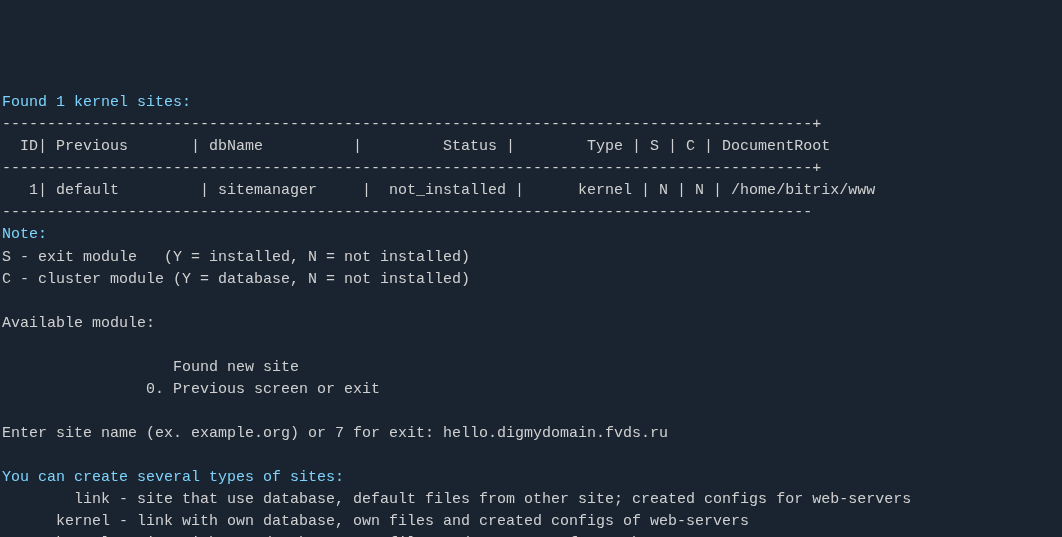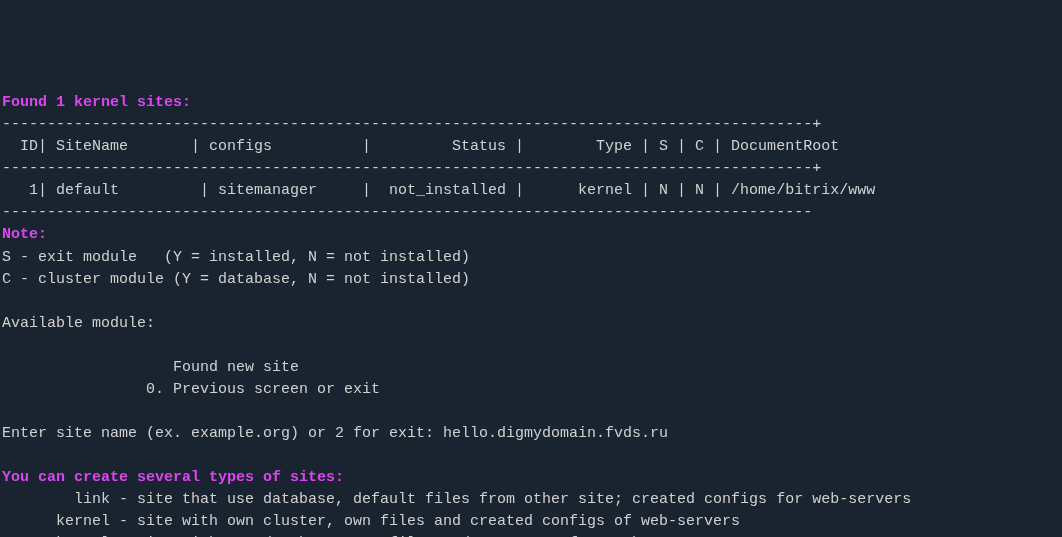--- a/index.html
+++ b/index.html
@@ -10,48 +10,48 @@
     body {
       background-color: #1a2430;
       color: #d0d0d0;
       font-family: 'Courier New', monospace;
       font-size: 15px;
       line-height: 1.47;
       padding: 4px 2px;
       white-space: pre;
     }
     .cyan {
-      color: #d946ef;
-      font-weight: bold;
+      color: #7dd3fc;
+      font-weight: normal;
     }
   </style>
 </head>
 <body>
 
 
 
 <span class="cyan">Found 1 kernel sites:</span>
 <span>------------------------------------------------------------------------------------------+</span>
-<span>  ID| SiteName       | configs          |         Status |        Type | S | C | DocumentRoot</span>
+<span>  ID| Previous       | dbName          |         Status |        Type | S | C | DocumentRoot</span>
 <span>------------------------------------------------------------------------------------------+</span>
 <span>   1| default         | sitemanager     |  not_installed |      kernel | N | N | /home/bitrix/www</span>
 <span>------------------------------------------------------------------------------------------</span>
 <span class="cyan">Note:</span>
 <span>S - exit module   (Y = installed, N = not installed)</span>
 <span>C - cluster module (Y = database, N = not installed)</span>
 
 <span>Available module:</span>
 
 <span>                   Found new site</span>
 <span>                0. Previous screen or exit</span>
 
-<span>Enter site name (ex. example.org) or 2 for exit: hello.digmydomain.fvds.ru</span>
+<span>Enter site name (ex. example.org) or 7 for exit: hello.digmydomain.fvds.ru</span>
 
 <span class="cyan">You can create several types of sites:</span>
 <span>        link - site that use database, default files from other site; created configs for web-servers</span>
-<span>      kernel - site with own cluster, own files and created configs of web-servers</span>
+<span>      kernel - link with own database, own files and created configs of web-servers</span>
 <span>  ext_kernel - site with own database, own files and no access from web</span>
 
 
 
 
 
 
 
 </body></html>

